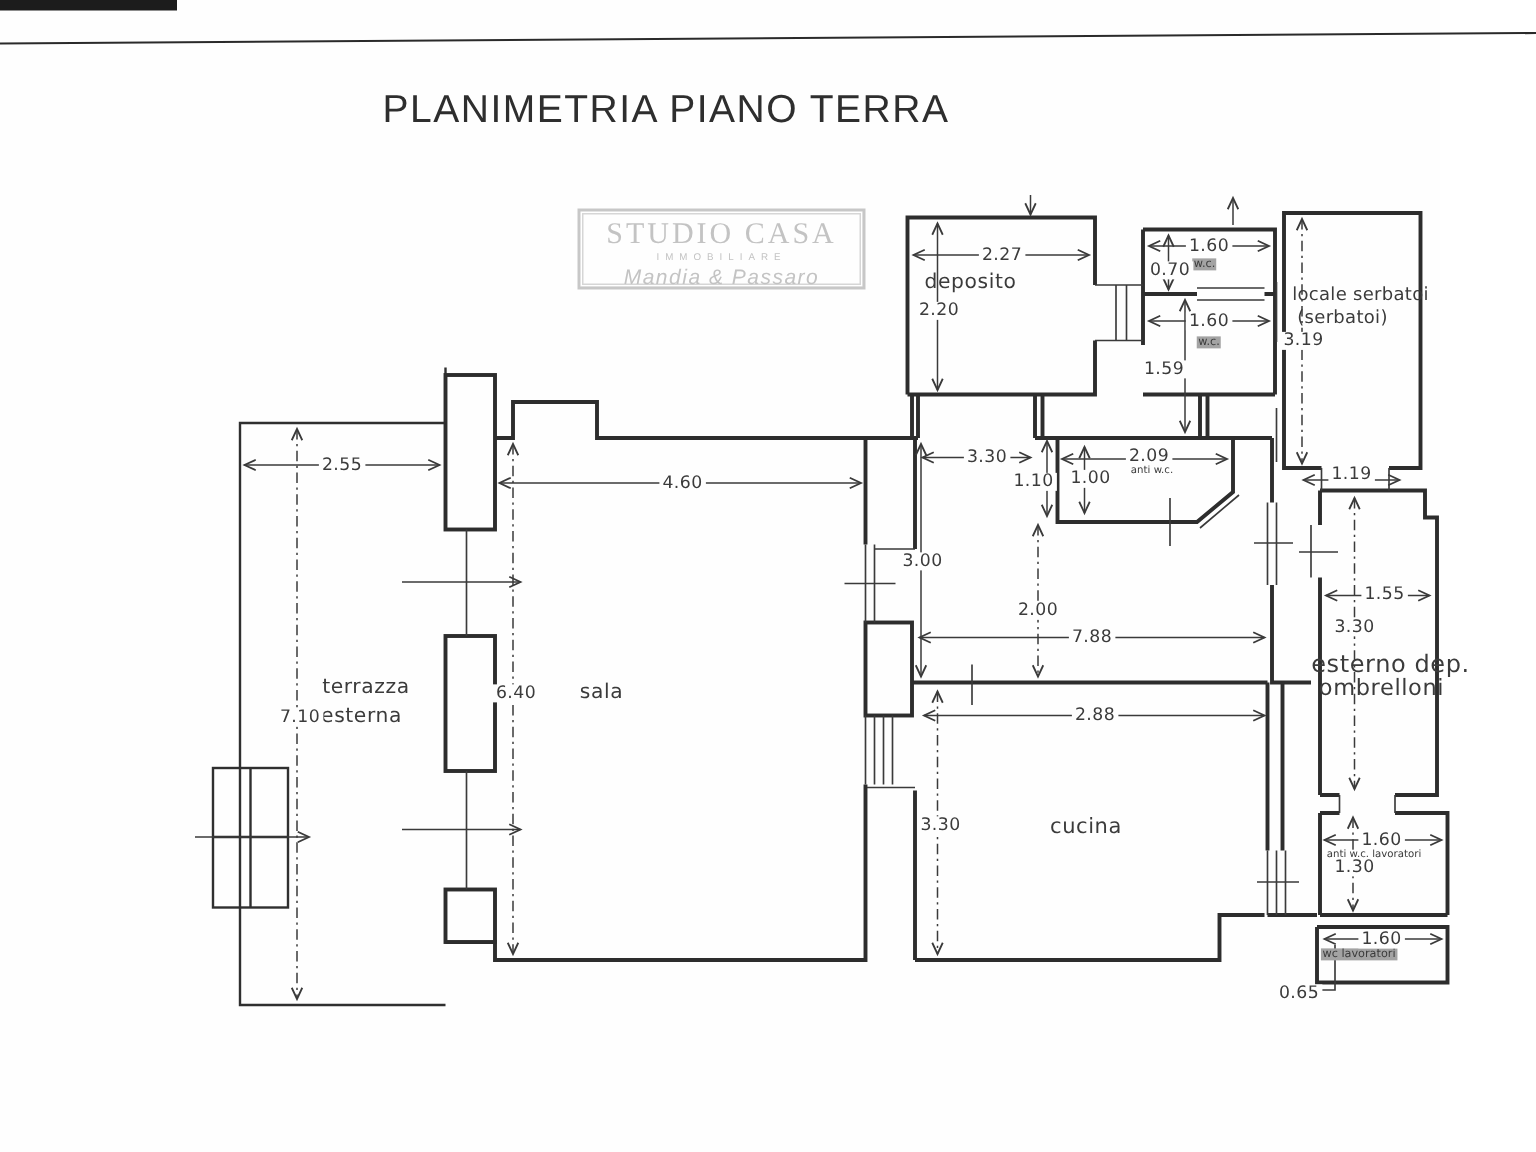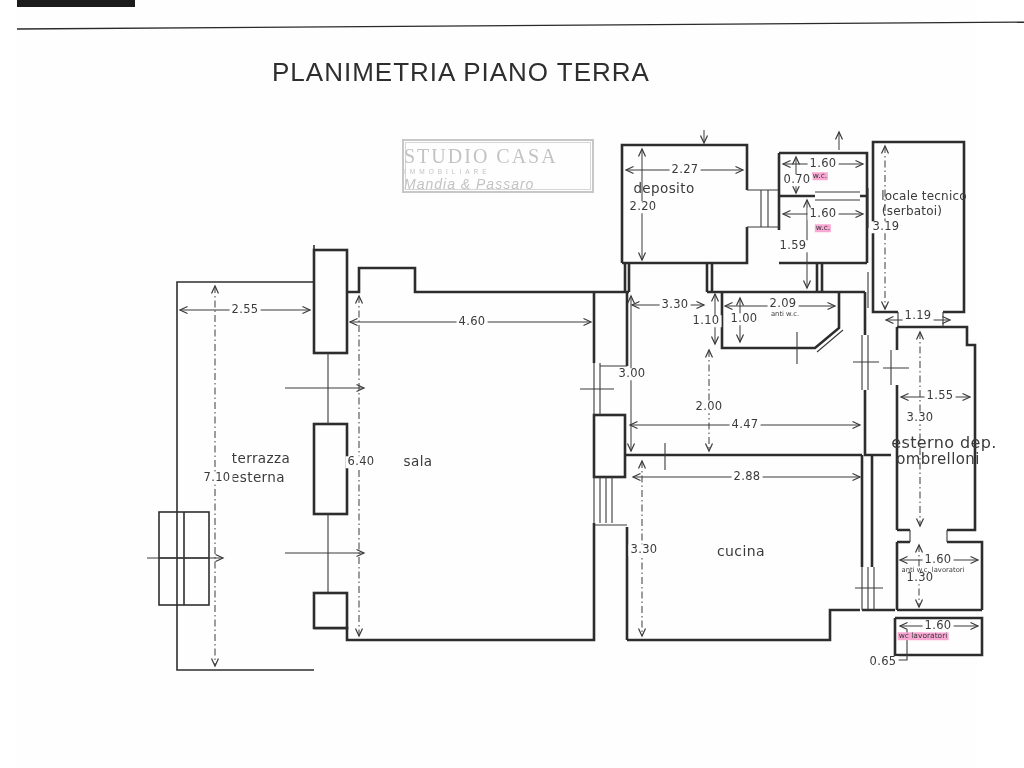--- a/index.html
+++ b/index.html
@@ -1,39 +1,39 @@
 <!DOCTYPE html>
 <html><head>
 <meta charset="utf-8">
 <style>
   html,body{margin:0;padding:0;}
   body{
     width:1024px;height:768px;overflow:hidden;background:#ffffff;
     font-family:"Liberation Sans",sans-serif;position:relative;
   }
-  #stage{position:absolute;left:17px;top:0;width:960px;height:768px;background:#fefefe;}
+  #stage{position:absolute;left:0;top:0;width:960px;height:768px;background:#fefefe;}
   svg{position:absolute;left:0;top:0;}
   .lbl{
     position:absolute;transform:translate(-50%,-50%);
     font-family:"DejaVu Sans",sans-serif;color:#3b3b3b;white-space:nowrap;
     line-height:1;
   }
   .dim{font-size:11.5px;background:#fefefe;padding:0 2px;letter-spacing:.3px;}
   .room{font-size:13.5px;letter-spacing:.4px;background:transparent;}
   .room-sm{font-size:12px;letter-spacing:.2px;}
-  .tiny{font-size:7.5px;background:#f9a8d4;padding:0 1px;}
+  .tiny{font-size:7.5px;background:#a3a3a3;padding:0 1px;}
   .tinyer{font-size:6.8px;background:#fefefe;padding:0 1px;}
   #page-title{
     position:absolute;left:255px;top:57px;font-family:"Liberation Sans",sans-serif;
     font-size:26px;letter-spacing:1px;color:#2e2e2e;
   }
   #logo-box{
     position:absolute;left:385px;top:139px;width:192px;height:54px;
     border:2px solid #c7c7c7;box-shadow:inset 0 0 0 1px #fff,inset 0 0 0 2px #d6d6d6;
-    text-align:left;color:#c3c3c3;padding-top:4px;box-sizing:border-box;
+    text-align:center;color:#c3c3c3;padding-top:4px;box-sizing:border-box;
     user-select:none;
   }
   #logo-name{font-family:"Liberation Serif",serif;font-size:20px;letter-spacing:2px;}
   #logo-sub{font-family:"Liberation Sans",sans-serif;font-size:6.5px;letter-spacing:4px;margin-top:0px;}
   #logo-sig{font-family:Liberation Sans, sans-serif;font-style:italic;font-size:14px;margin-top:1px;letter-spacing:1px;}
 </style>
 </head>
 <body>
 
 <div id="stage">
@@ -161,21 +161,21 @@
     <div id="logo-name">STUDIO CASA</div>
     <div id="logo-sub">IMMOBILIARE</div>
     <div id="logo-sig">Mandia &amp; Passaro</div>
   </div>
 
   <div class="lbl room" style="left:647px;top:189px">deposito</div>
   <div class="lbl room" style="left:401px;top:462px">sala</div>
   <div class="lbl room" style="left:244px;top:459px">terrazza</div>
   <div class="lbl room" style="left:241px;top:478px">esterna</div>
   <div class="lbl room" style="left:724px;top:551px;font-size:14px">cucina</div>
-  <div class="lbl room-sm" style="left:907px;top:196px">locale tecnico</div>
+  <div class="lbl room-sm" style="left:907px;top:196px">locale serbatoi</div>
   <div class="lbl room-sm" style="left:895px;top:211px">(serbatoi)</div>
   <div class="lbl room" style="left:927px;top:443px;font-size:16px">esterno dep.</div>
   <div class="lbl room" style="left:921px;top:459px;font-size:15px">ombrelloni</div>
   <div class="lbl tiny" style="left:803px;top:176px">w.c.</div>
   <div class="lbl tiny" style="left:806px;top:228px">w.c.</div>
   <div class="lbl tinyer" style="left:768px;top:314px">anti w.c.</div>
   <div class="lbl tinyer" style="left:916px;top:570px">anti w.c. lavoratori</div>
   <div class="lbl tiny" style="left:906px;top:636px">wc lavoratori</div>
 
   <div class="lbl dim" style="left:228px;top:310px">2.55</div>
@@ -189,21 +189,21 @@
   <div class="lbl dim" style="left:806px;top:214px">1.60</div>
   <div class="lbl dim" style="left:776px;top:246px">1.59</div>
   <div class="lbl dim" style="left:869px;top:227px">3.19</div>
   <div class="lbl dim" style="left:901px;top:316px">1.19</div>
   <div class="lbl dim" style="left:658px;top:305px">3.30</div>
   <div class="lbl dim" style="left:689px;top:321px">1.10</div>
   <div class="lbl dim" style="left:727px;top:319px">1.00</div>
   <div class="lbl dim" style="left:766px;top:304px">2.09</div>
   <div class="lbl dim" style="left:615px;top:374px">3.00</div>
   <div class="lbl dim" style="left:692px;top:407px">2.00</div>
-  <div class="lbl dim" style="left:728px;top:425px">4.47</div>
+  <div class="lbl dim" style="left:728px;top:425px">7.88</div>
   <div class="lbl dim" style="left:923px;top:396px">1.55</div>
   <div class="lbl dim" style="left:903px;top:418px">3.30</div>
   <div class="lbl dim" style="left:730px;top:477px">2.88</div>
   <div class="lbl dim" style="left:627px;top:550px">3.30</div>
   <div class="lbl dim" style="left:921px;top:560px">1.60</div>
   <div class="lbl dim" style="left:903px;top:578px">1.30</div>
   <div class="lbl dim" style="left:921px;top:626px">1.60</div>
   <div class="lbl dim" style="left:866px;top:662px">0.65</div>
 
 </div>

